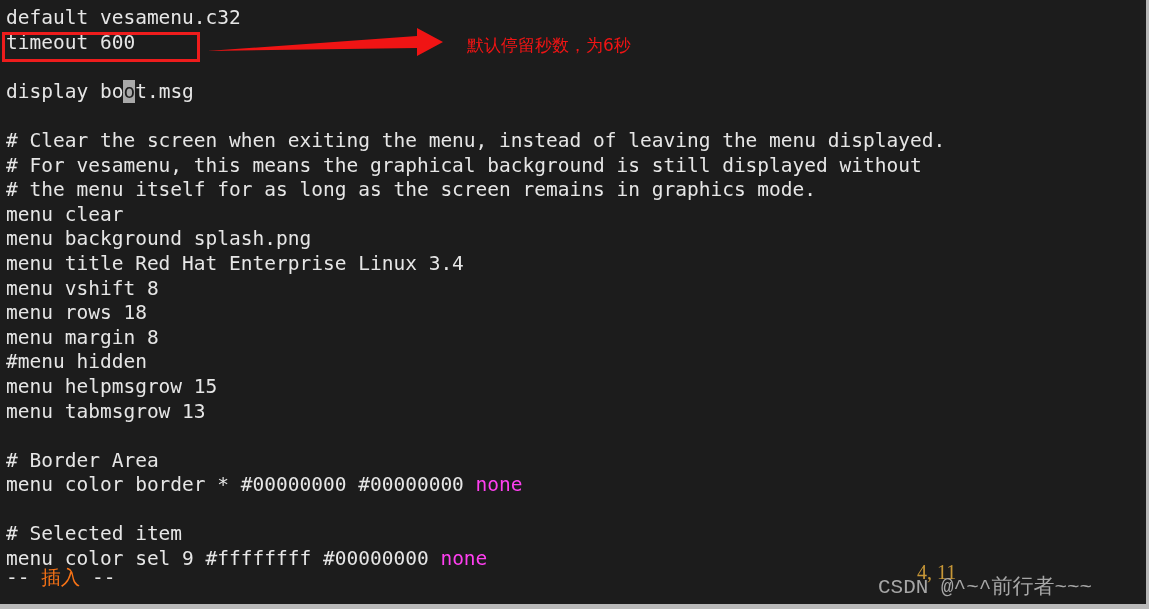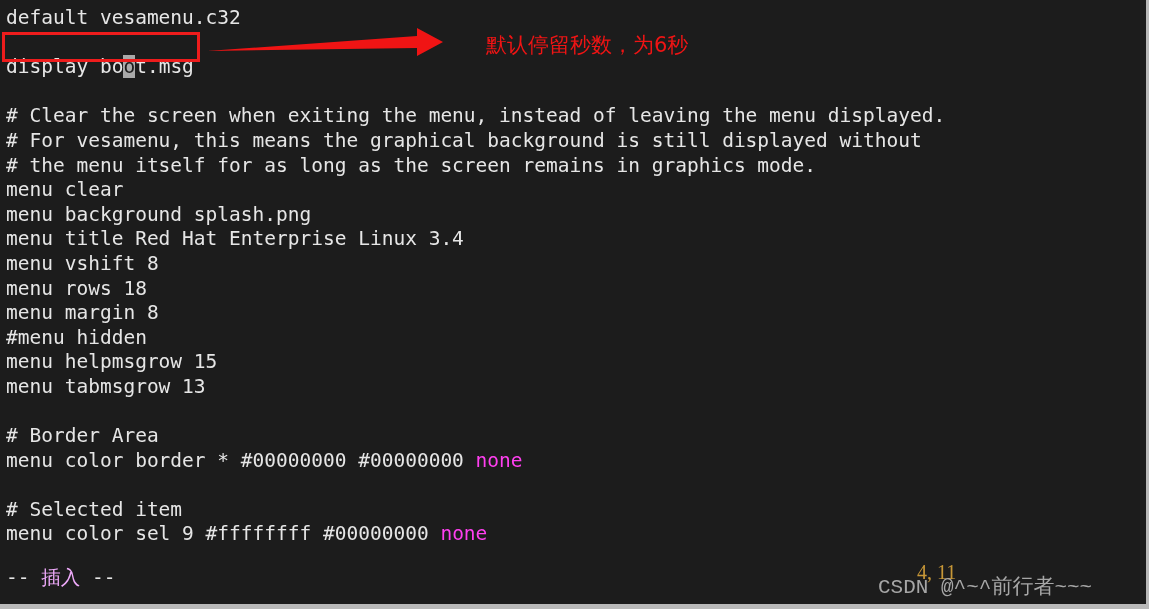--- a/index.html
+++ b/index.html
@@ -63,41 +63,41 @@
   #arrow {
     position: absolute;
     left: 205px;
     top: 25px;
     width: 240px;
     height: 40px;
   }
   
   #annotation {
     position: absolute;
-    left: 486px;
+    left: 467px;
     top: 31px;
     font-family: "DejaVu Sans", sans-serif;
-    font-size: 21px;
+    font-size: 17px;
     line-height: 28px;
     color: #f01414;
     white-space: pre;
   }
   
   #statusline {
     position: absolute;
     left: 6px;
     bottom: 14px;
     font-size: 19.5px;
     line-height: 24px;
     color: #e6e6e6;
     white-space: pre;
   }
   #statusline .cjk {
     font-family: Liberation Sans, sans-serif;
-    color: #f0abfc;
+    color: #f97316;
   }
   #cursorpos {
     position: absolute;
     left: 917px;
     top: 560px;
     font-family: Liberation Serif, serif;
     font-size: 20px;
     line-height: 24px;
     color: #d6a23a;
     white-space: pre;
@@ -128,20 +128,21 @@
 </style>
 </head>
 <body>
 
 <div id="screen">
 
   <div id="terminal">
 
     <div class="line">default vesamenu.c32</div>
 
+    <div class="line">timeout 600</div>
 
     <div class="line blank">&nbsp;</div>
 
     <div class="line"><span>display bo</span><span class="cursor-block">o</span><span>t.msg</span></div>
 
     <div class="line blank">&nbsp;</div>
 
     <div class="line"># Clear the screen when exiting the menu, instead of leaving the menu displayed.</div>
     <div class="line"># For vesamenu, this means the graphical background is still displayed without</div>
     <div class="line"># the menu itself for as long as the screen remains in graphics mode.</div>

